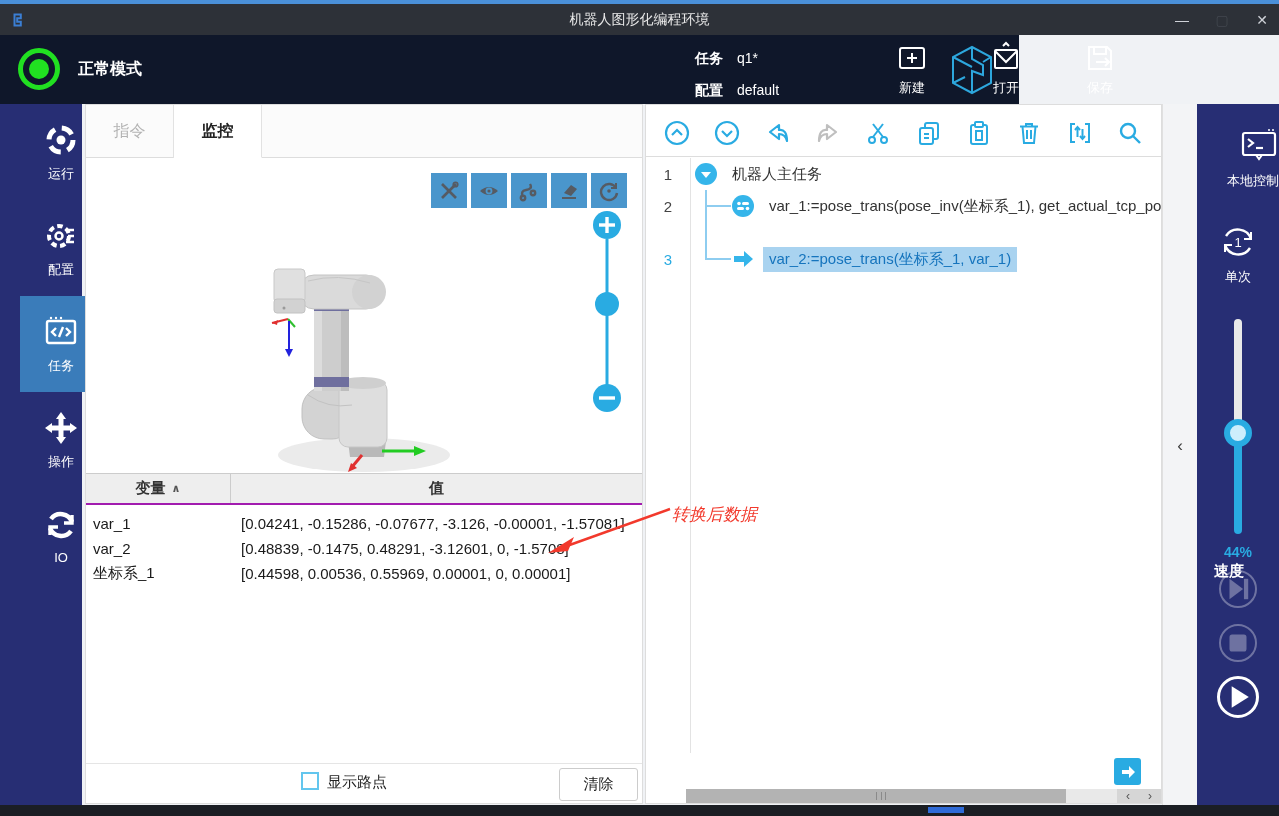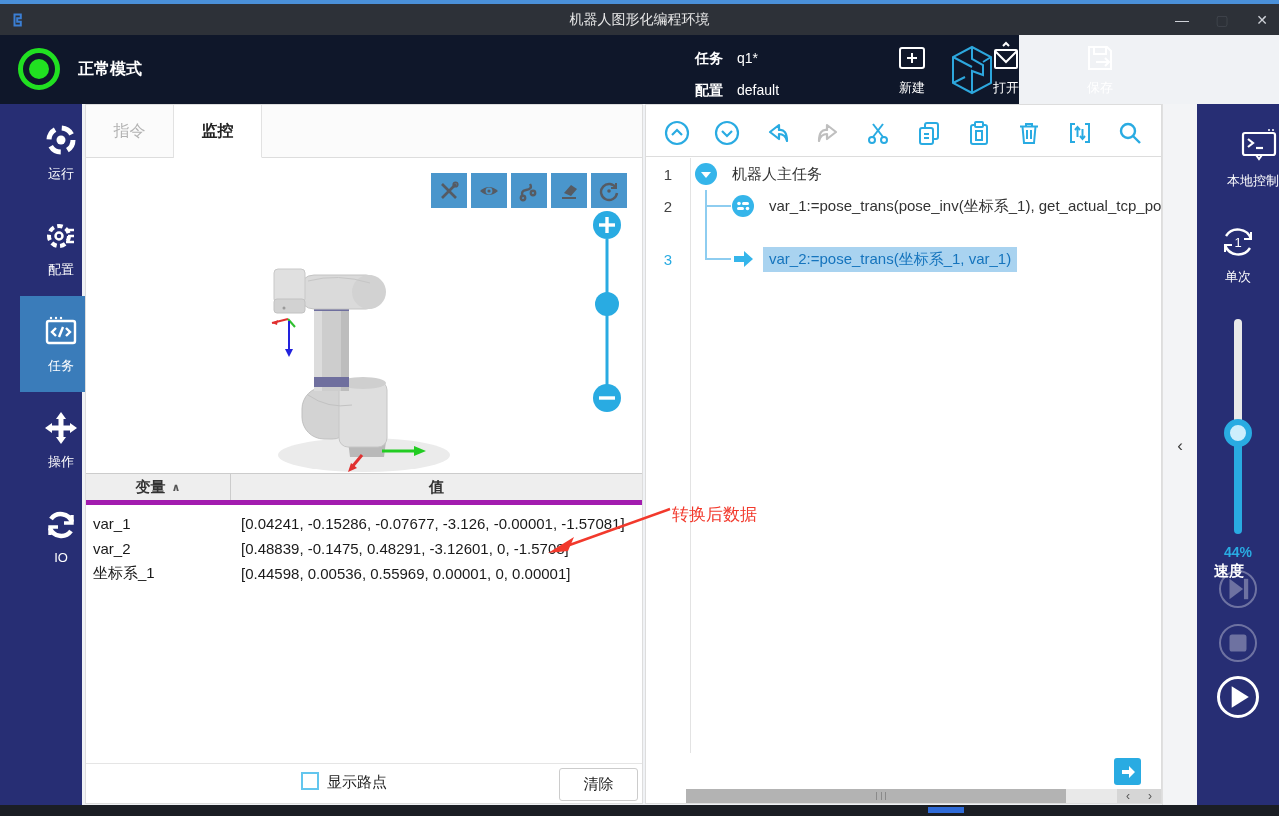--- a/index.html
+++ b/index.html
@@ -44,36 +44,36 @@
   .tab { width:88px; height:53px; display:flex; align-items:center; justify-content:center; font-size:16px; color:#b3b3b3; border-right:1px solid #e2e2e2; cursor:pointer; }
   .tab.active { background:#fff; color:#222; font-weight:bold; border-bottom:1px solid #fff; }
 
   .viewport { position:absolute; left:0; top:54px; width:556px; height:314px; background:#fff; }
   .vp-tools { position:absolute; left:345px; top:14px; display:flex; gap:4px; }
   .vp-tool { width:36px; height:35px; background:#4a96cc; display:flex; align-items:center; justify-content:center; cursor:pointer; }
   .vp-tool svg { width:22px; height:22px; }
   .zoomctl { position:absolute; left:505px; top:52px; width:32px; height:205px; }
 
   .vartable { position:absolute; left:0; top:368px; width:556px; height:290px; }
-  .vt-head { display:flex; height:32px; background:#eee; border-top:1px solid #ccc; border-bottom:5px solid #a21caf; font-size:15px; font-weight:bold; color:#333; }
+  .vt-head { display:flex; height:32px; background:#eee; border-top:1px solid #ccc; border-bottom:2px solid #a21caf; font-size:15px; font-weight:bold; color:#333; }
   .vt-head .c1 { width:145px; display:flex; align-items:center; justify-content:center; gap:6px; border-right:1px solid #ccc; cursor:pointer; }
   .vt-head .c2 { flex:1; display:flex; align-items:center; justify-content:center; }
   .vt-row { display:flex; height:25px; font-size:15px; color:#1a1a1a; align-items:center; }
   .vt-row .c1 { width:145px; padding-left:7px; }
   .vt-row .c2 { flex:1; padding-left:10px; white-space:nowrap; }
   .vt-rows { padding-top:6px; }
   .sort-caret { font-size:11px; color:#555; }
 
   .bottombar { position:absolute; left:0; top:658px; width:556px; height:40px; border-top:1px solid #e5e5e5; background:#fff; }
   .chk { position:absolute; left:215px; top:8px; width:18px; height:18px; border:2px solid #63c6ee; background:#fff; cursor:pointer; }
   .chk-label { position:absolute; left:241px; top:9px; font-size:15px; color:#222; }
   .clear-btn { position:absolute; left:473px; top:4px; width:79px; height:33px; border:1px solid #ccc; border-radius:3px; background:#fff; font-size:15px; color:#222; display:flex; align-items:center; justify-content:center; cursor:pointer; }
 
   .annotation { position:absolute; left:540px; top:495px; width:270px; height:80px; pointer-events:none; z-index:5; }
-  .annotation .txt { position:absolute; left:132px; top:8px; color:#f2392c; font-size:17px; }
+  .annotation .txt { position:absolute; left:132px; top:8px; color:#f2392c; font-size:17px;font-style:italic; }
 
   
   .panel-code { position:absolute; left:645px; top:104px; width:517px; height:700px; background:#fff; border:1px solid #ddd; }
   .code-toolbar { position:absolute; left:0; top:4px; width:515px; height:48px; border-bottom:1px solid #ddd; display:flex; align-items:center; justify-content:space-around; padding:0 6px; }
   .ct-btn { width:34px; height:34px; display:flex; align-items:center; justify-content:center; cursor:pointer; }
   .ct-btn svg { width:26px; height:26px; }
 
   .tree { position:absolute; left:0; top:53px; width:515px; height:595px; overflow:hidden; }
   .gutter-line { position:absolute; left:44px; top:0; width:1px; height:595px; background:#e3e3e3; }
   .tline { position:absolute; left:0; height:32px; display:flex; align-items:center; white-space:nowrap; font-size:15px; color:#333; }

